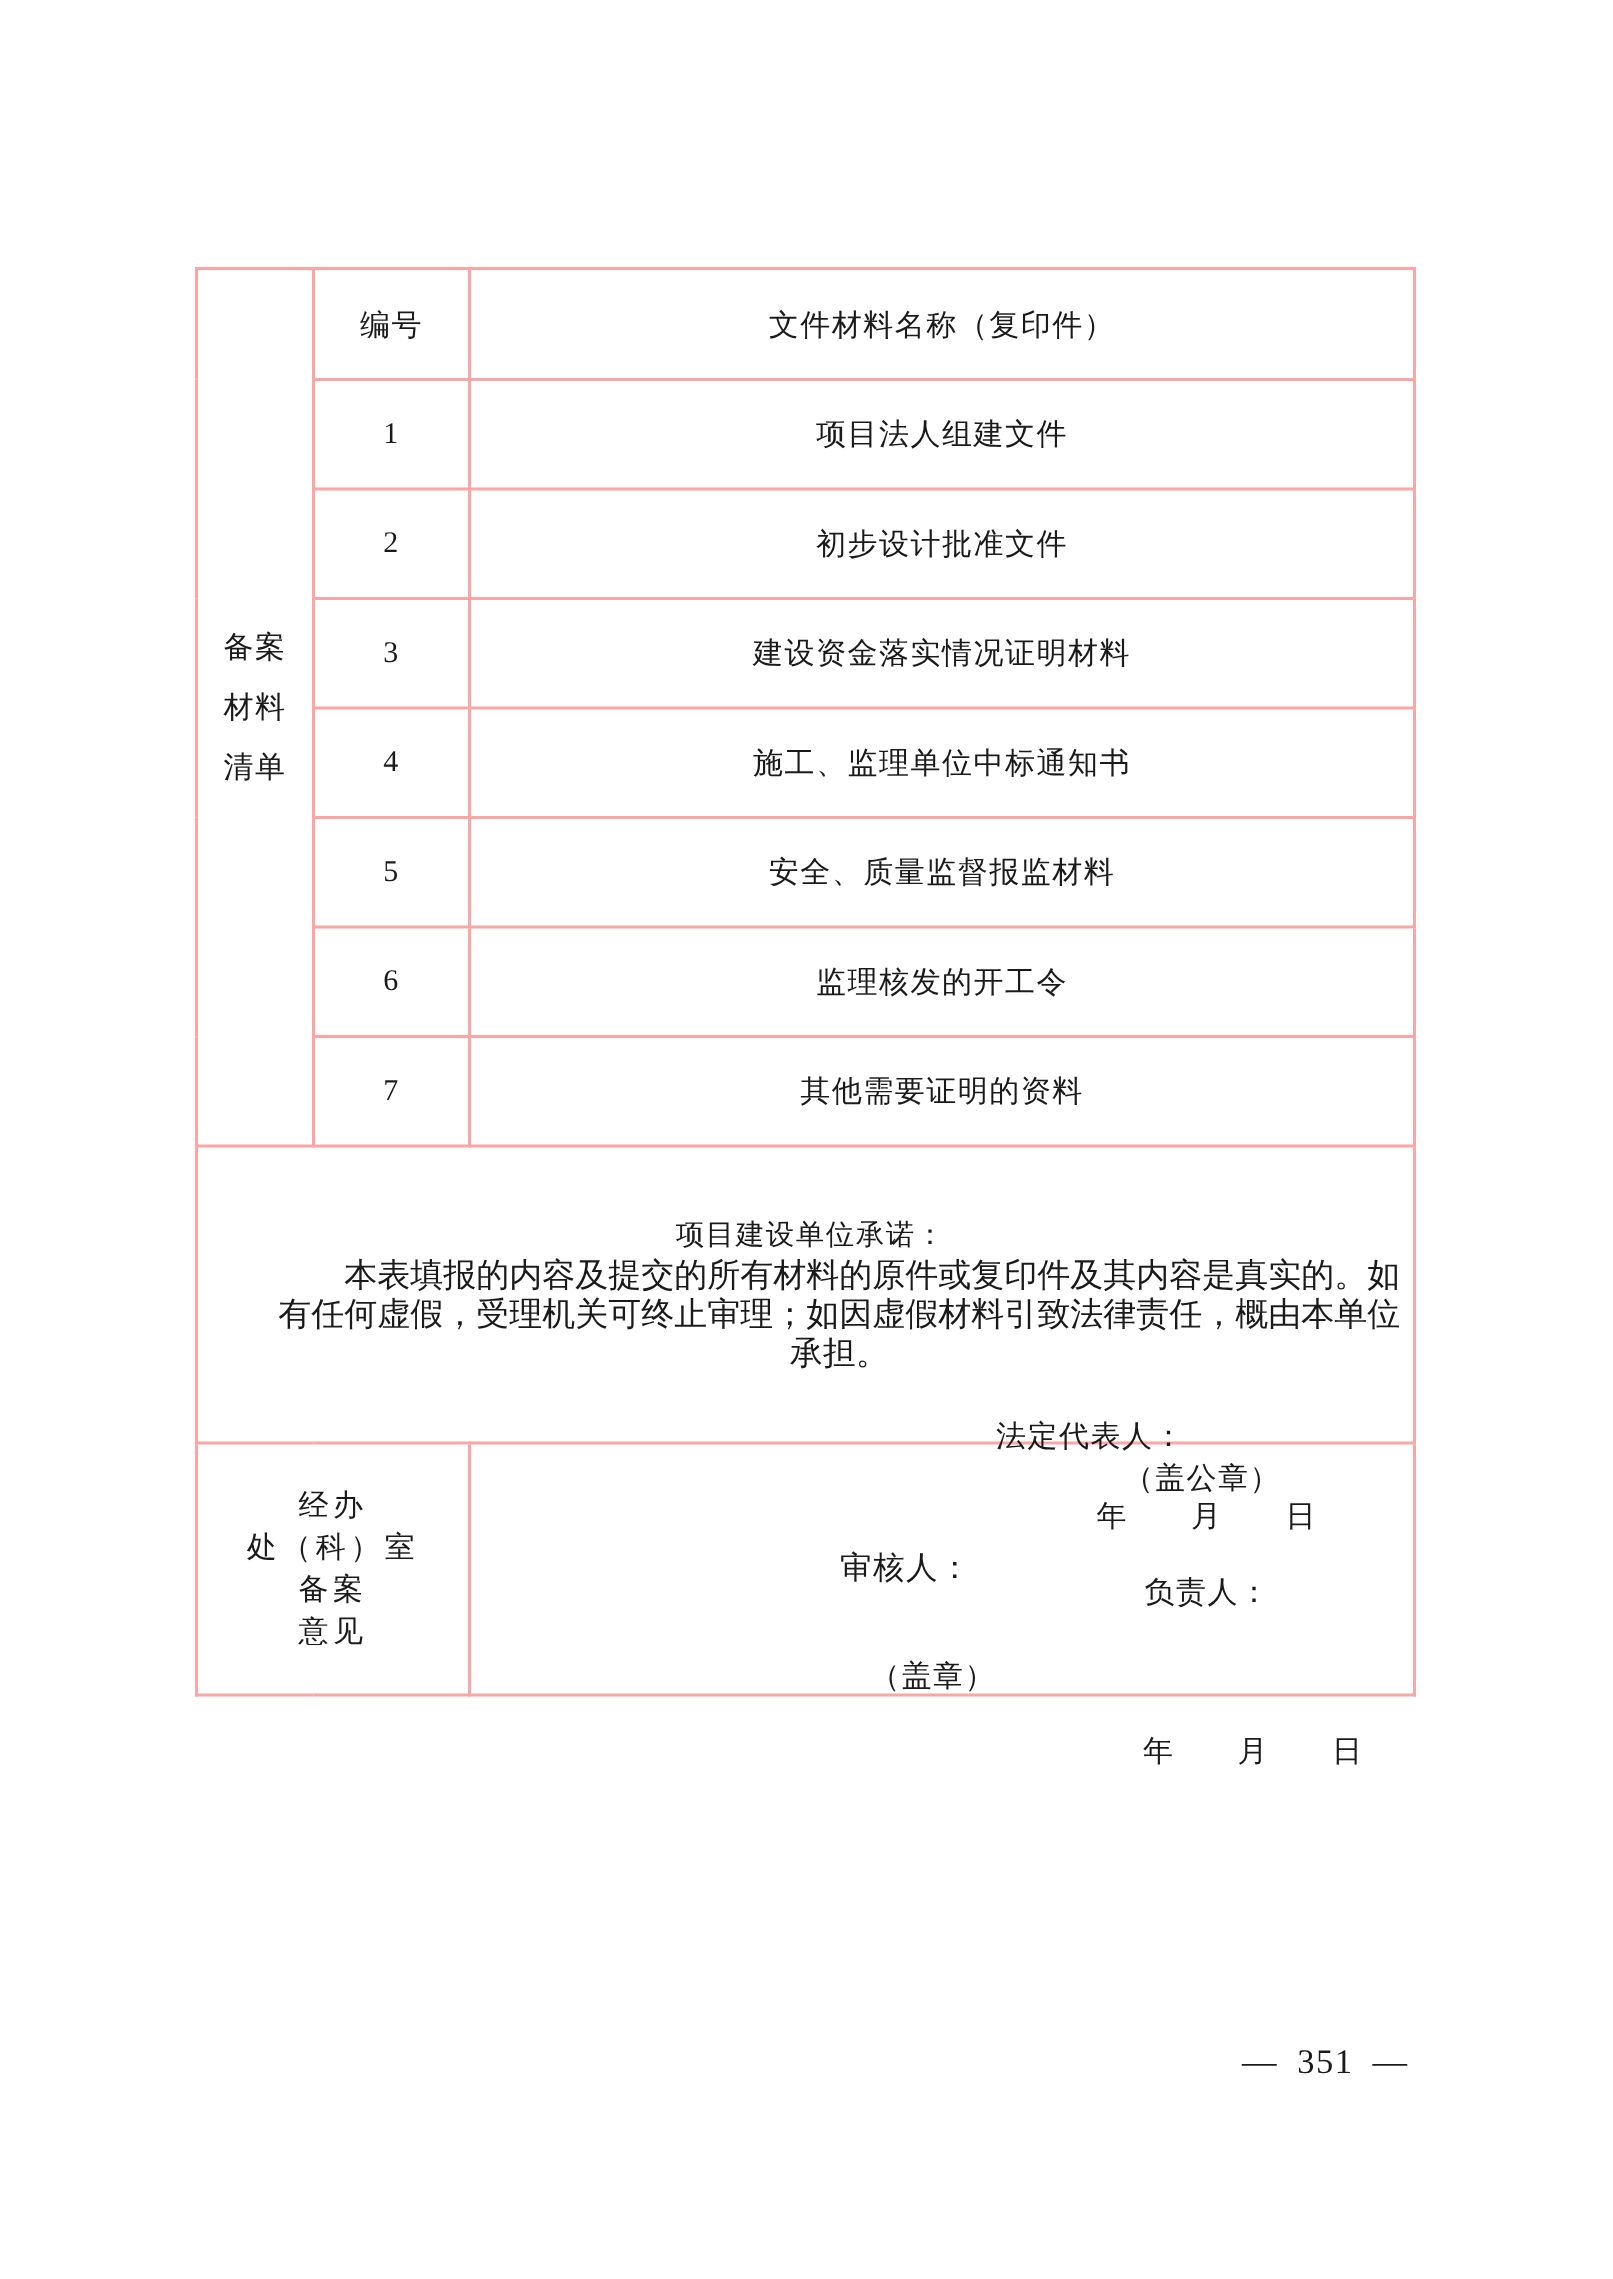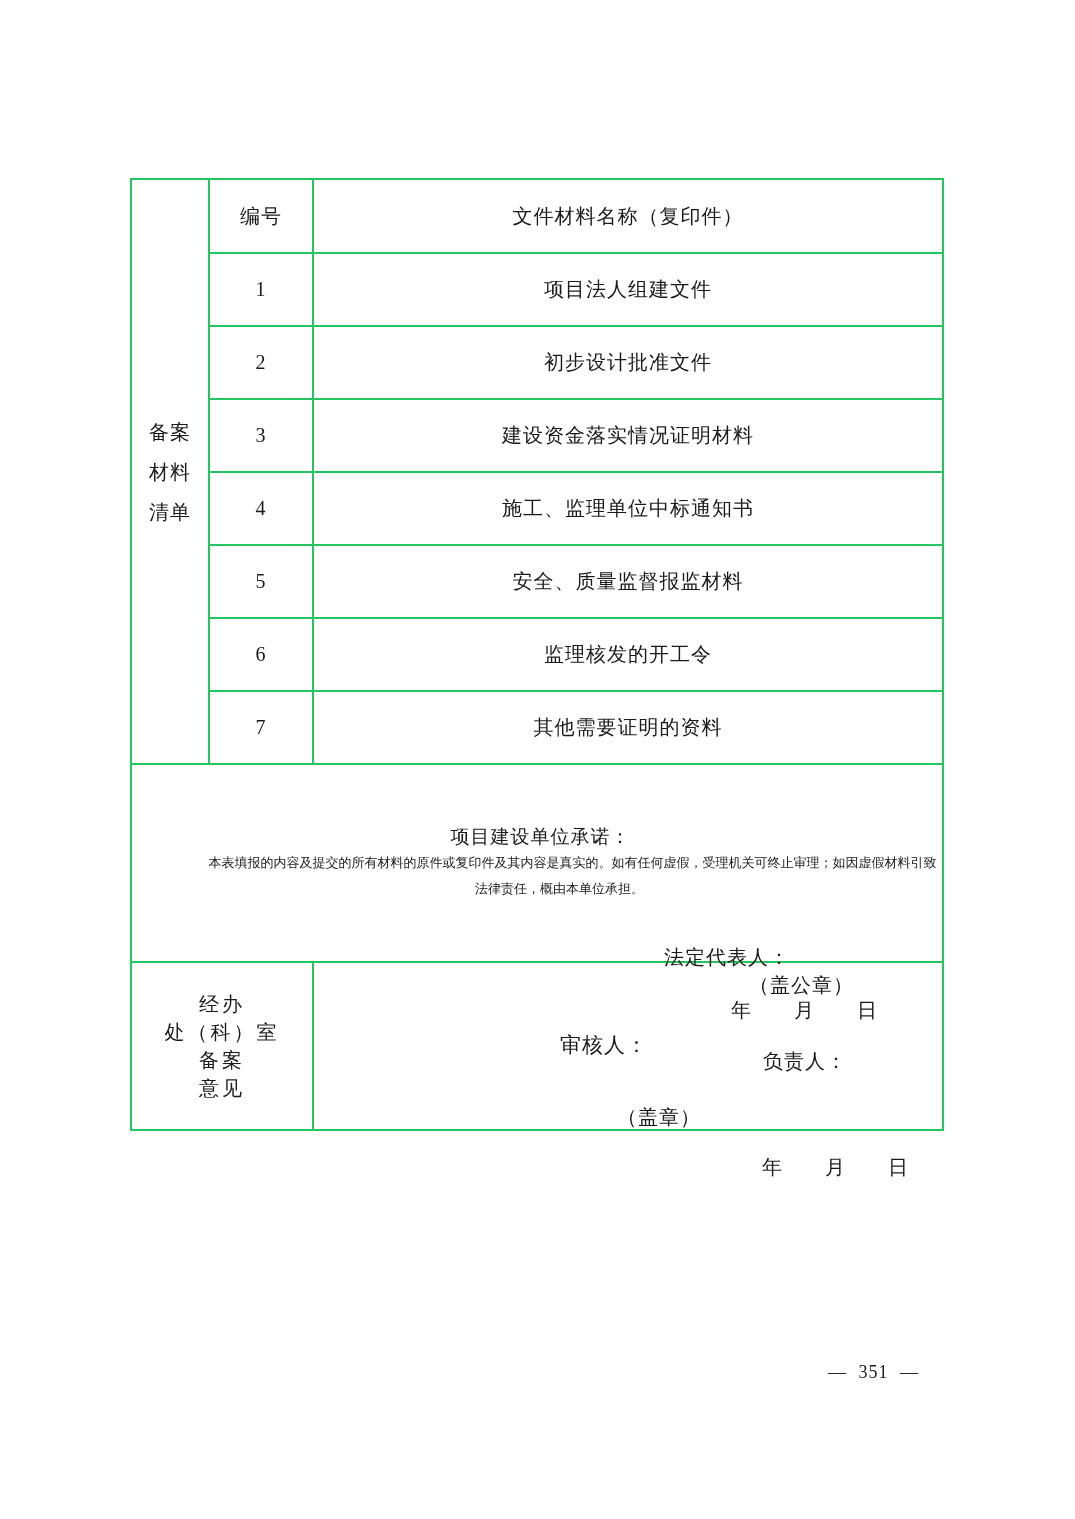--- a/index.html
+++ b/index.html
@@ -17,21 +17,21 @@
   }
   table.form {
     position: absolute;
     left: 130px;
     top: 178px;
     width: 812px;
     border-collapse: collapse;
     table-layout: fixed;
   }
   table.form td {
-    border: 2px solid #22c55e;
+    border: 2px solid #fca5a5;
     font-size: 20px;
     color: #1a1a1a;
     text-align: center;
     vertical-align: middle;
     padding: 0;
     letter-spacing: 1px;
   }
   col.c1 { width: 78px; }
   col.c2 { width: 104px; }
   col.c3 { width: 630px; }
@@ -52,41 +52,41 @@
     vertical-align: top;
     padding: 9px 5px 0 5px;
     letter-spacing: 0;
   }
   .commit-title {
     font-size: 19px;
     line-height: 26px;
     padding-left: 7px;
   }
   .commit-body {
-    font-size: 13px;
+    font-size: 22px;
     line-height: 26px;
     text-indent: 2em;
     letter-spacing: 0;
     margin-left: 45px;
   }
   .sig-rep  { position: absolute; left: 532px; top: 179px; font-size: 20px; }
   .sig-seal { position: absolute; left: 617px; top: 207px; font-size: 20px; text-align: center; }
   .sig-date { position: absolute; left: 599px; top: 232px; font-size: 20px; }
 
   td.review-cell { position: relative; letter-spacing: 0; }
   .rev-reviewer    { position: absolute; left: 246px; top: 68px;  font-size: 21px; }
   .rev-responsible { position: absolute; left: 449px; top: 85px;  font-size: 20px; }
-  .rev-seal        { position: absolute; left: 266px; top: 141px; font-size: 20px; margin-left: 37px; }
+  .rev-seal        { position: absolute; left: 266px; top: 141px; font-size: 20px; }
   .rev-date        { position: absolute; left: 448px; top: 191px; font-size: 20px; }
 
   .page-number {
     position: absolute;
     left: 828px;
     top: 1362px;
-    font-size: 18px;
+    font-size: 23px;
     letter-spacing: 1px;
     word-spacing: 6px;
     color: #1a1a1a;
   }
 </style>
 </head>
 <body>
 
 <div class="page">
 

